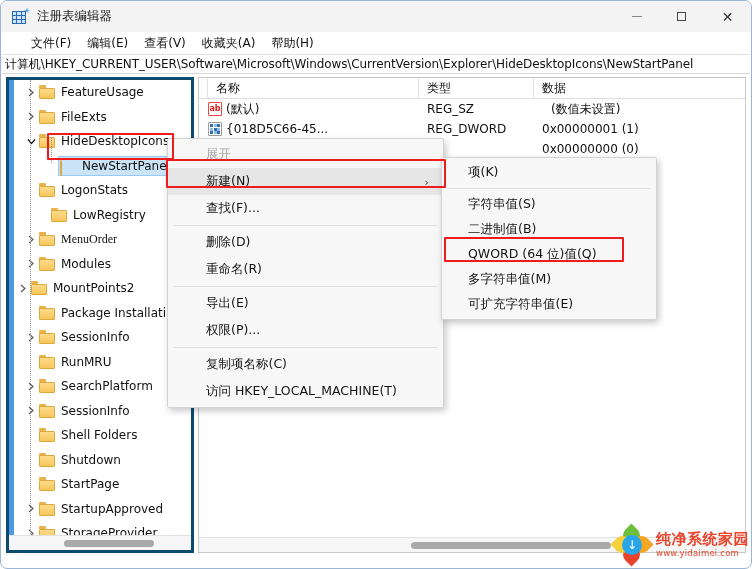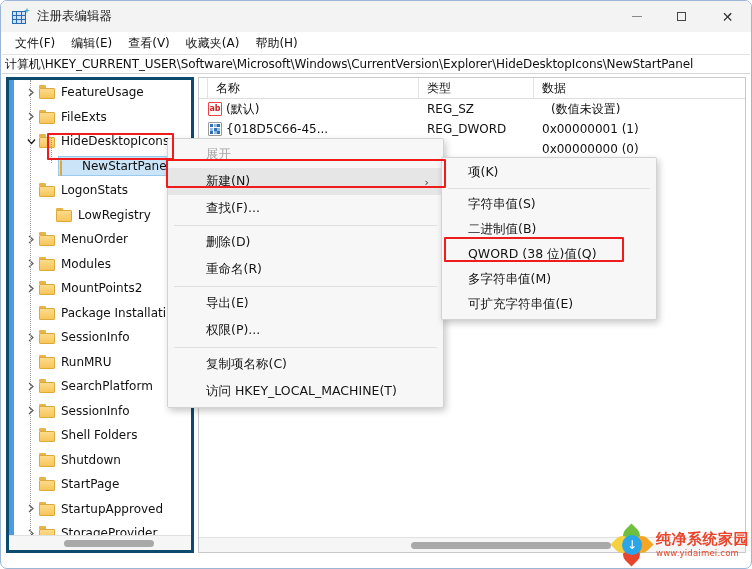--- a/index.html
+++ b/index.html
@@ -70,21 +70,21 @@
   .win-btn .dash { width: 10px; height: 1px; background: #888; }
   .win-btn .sq { width: 9px; height: 9px; border: 1px solid #444; }
   .win-btn .x { font-size: 14px; line-height: 1; color: #333; }
 
   
   .menubar {
     position: absolute; left: 0; top: 31px;
     width: 750px; height: 22px;
     background: #ffffff;
     display: flex; align-items: center;
-    padding-left: 6px;
+    padding-left: 22px;
   }
   .menu-item {
     font-size: 12px;
     color: #111;
     padding: 2px 8px;
     white-space: nowrap;
   }
 
   
   .addressbar {
@@ -461,29 +461,29 @@
             <span class="tree-label" style="position: relative; z-index: 1;">NewStartPanel</span>
           </div>
           <div class="tree-row" style="padding-left: 14px;">
             <span class="tw-arrow none"></span>
             <span class="folder">
               <span class="tab"></span>
               <span class="body"></span>
             </span>
             <span class="tree-label">LogonStats</span>
           </div>
-          <div class="tree-row" style="padding-left: 14px; margin-left: 17px;">
+          <div class="tree-row" style="padding-left: 26px;">
             <span class="tw-arrow none"></span>
             <span class="folder">
               <span class="tab"></span>
               <span class="body"></span>
             </span>
             <span class="tree-label">LowRegistry</span>
           </div>
-          <div class="tree-row" style="padding-left: 14px;">
+          <div class="tree-row" style="padding-left: 14px; font-family: Liberation Serif, serif;">
             <span class="tw-arrow">
               <svg width="7" height="9" viewBox="0 0 7 9">
                 <path d="M1 1 L5 4.5 L1 8" fill="none" stroke="#5a5a5a" stroke-width="1.2"></path>
               </svg>
             </span>
             <span class="folder">
               <span class="tab"></span>
               <span class="body"></span>
             </span>
             <span class="tree-label">MenuOrder</span>
@@ -493,21 +493,21 @@
               <svg width="7" height="9" viewBox="0 0 7 9">
                 <path d="M1 1 L5 4.5 L1 8" fill="none" stroke="#5a5a5a" stroke-width="1.2"></path>
               </svg>
             </span>
             <span class="folder">
               <span class="tab"></span>
               <span class="body"></span>
             </span>
             <span class="tree-label">Modules</span>
           </div>
-          <div class="tree-row" style="padding-left: 14px;">
+          <div class="tree-row" style="padding-left: 6px;">
             <span class="tw-arrow">
               <svg width="7" height="9" viewBox="0 0 7 9">
                 <path d="M1 1 L5 4.5 L1 8" fill="none" stroke="#5a5a5a" stroke-width="1.2"></path>
               </svg>
             </span>
             <span class="folder">
               <span class="tab"></span>
               <span class="body"></span>
             </span>
             <span class="tree-label">MountPoints2</span>
@@ -707,21 +707,21 @@
         <span>项(K)</span>
       </div>
       <div class="ctx-sep"></div>
       <div class="sub-item">
         <span>字符串值(S)</span>
       </div>
       <div class="sub-item">
         <span>二进制值(B)</span>
       </div>
       <div class="sub-item">
-        <span>QWORD (38 位)值(Q)</span>
+        <span>QWORD (64 位)值(Q)</span>
       </div>
       <div class="sub-item">
         <span>多字符串值(M)</span>
       </div>
       <div class="sub-item">
         <span>可扩充字符串值(E)</span>
       </div>
     </div>
 
   <div id="annots">

